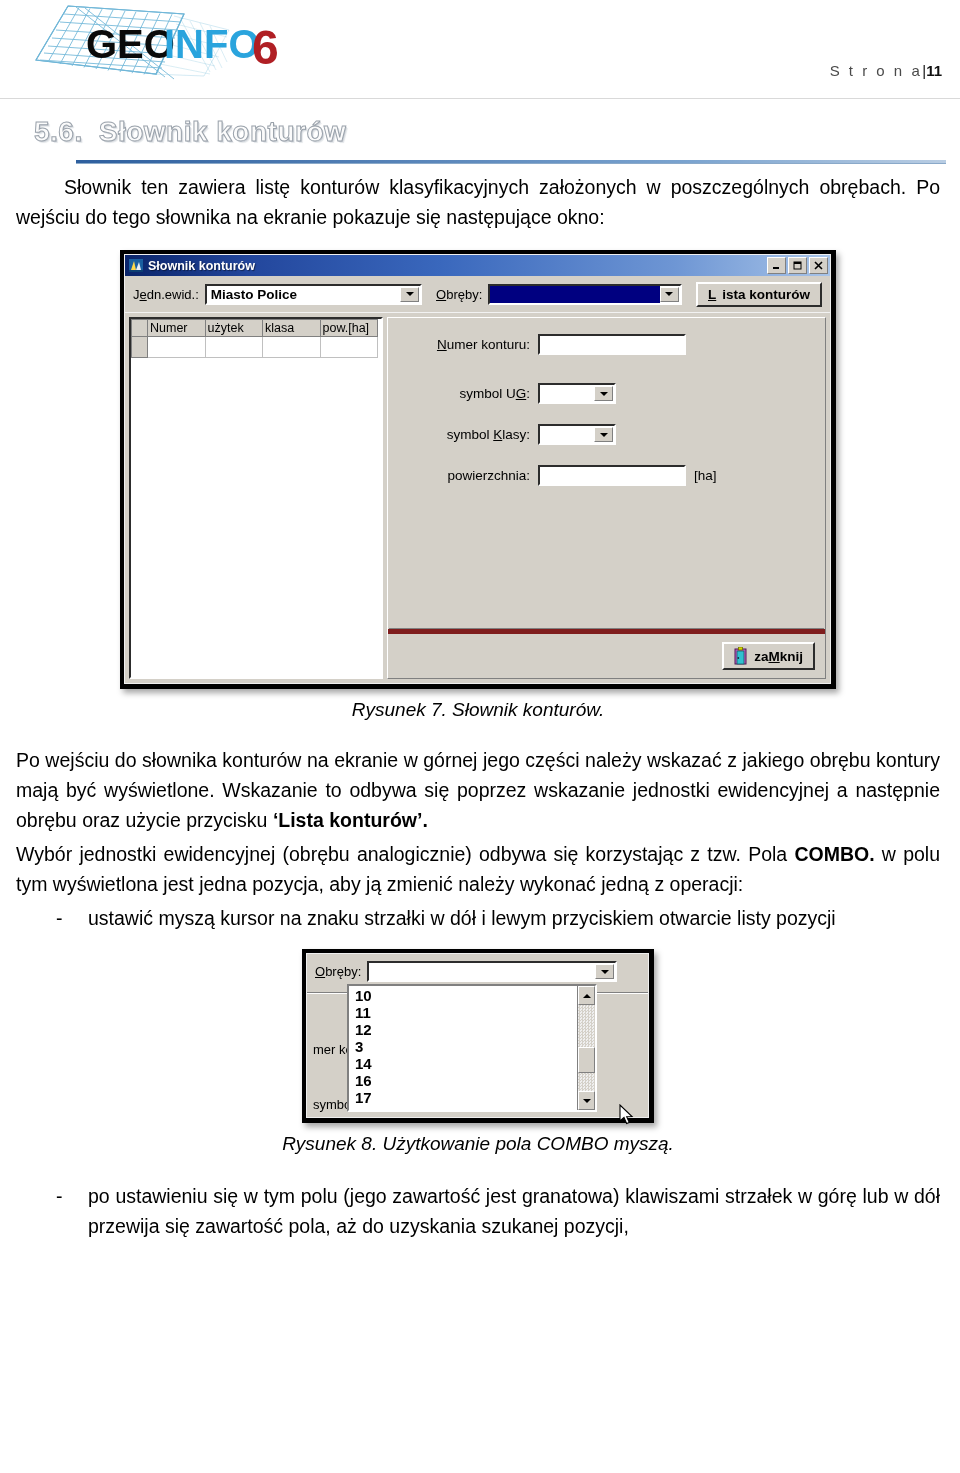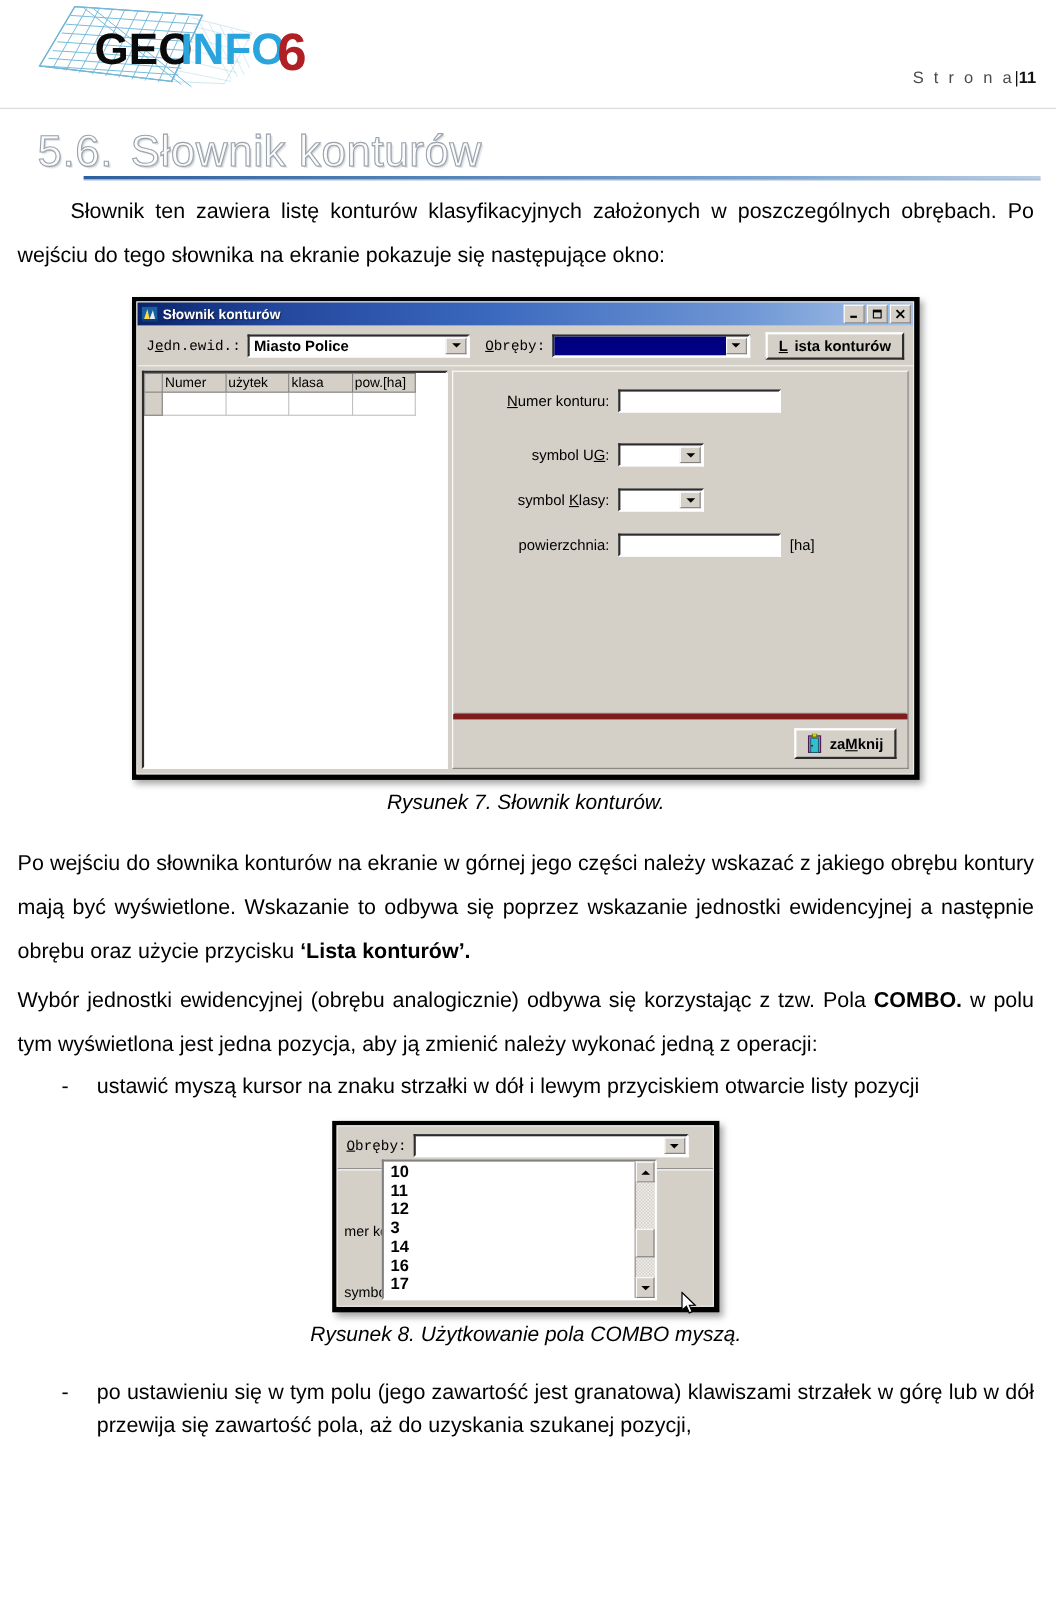--- a/index.html
+++ b/index.html
@@ -57,22 +57,22 @@
   }
 
   
   .section-heading-wrap {
     position: relative;
     margin-top: 16px;
     padding-left: 34px;
     height: 56px;
   }
   .section-heading {
-    font-size: 40px;
-    font-weight: normal;
+    font-size: 28px;
+    font-weight: bold;
     letter-spacing: 0.5px;
     color: #fbfbfb;
     -webkit-text-stroke: 1px #9aa2ab;
     text-shadow: 1px 1px 0 #c9ced4, 2px 2px 1px #e3e6e9;
     font-family: "Liberation Sans", sans-serif;
     white-space: nowrap;
   }
   .section-heading .sh-num {
     margin-right: 16px;
   }
@@ -85,21 +85,21 @@
     background: linear-gradient(to right, #2e5f9e, #7aa3cf 70%, #b9cde3);
     border-bottom: 1px solid #8aa9c9;
   }
 
   
   .content {
     padding: 0 20px 0 16px;
   }
   p.body {
     font-size: 19.5px;
-    line-height: 40px;
+    line-height: 30px;
     text-align: justify;
     margin: 0 0 4px 0;
     font-family: "Liberation Sans", sans-serif;
   }
   p.body.indent {
     text-indent: 48px;
   }
   p.body b { font-weight: bold; margin-top: 48px; }
   .caption {
     text-align: center;
@@ -186,21 +186,21 @@
     height: 36px;
     display: flex;
     align-items: center;
     padding: 0 8px;
     background: #d4d0c8;
     border-bottom: 1px solid #f2f2f2;
     position: relative;
   }
   .fld-label {
     font-size: 13px;
-    font-family: Liberation Mono, monospace;
+    font-family: Liberation Sans, sans-serif;
     color: #000;
     white-space: nowrap;
     margin-right: 6px;
   }
   .fld-label u { text-decoration: underline; }
 
   .combo {
     height: 21px;
     background: #fff;
     border: 2px inset #d4d0c8;
@@ -260,21 +260,21 @@
 
   
   .win-body {
     display: flex;
     height: 370px;
     background: #d4d0c8;
     padding: 4px;
     box-sizing: border-box;
   }
   .grid-pane {
-    width: 278px;
+    width: 254px;
     background: #fff;
     border: 2px inset #d4d0c8;
     border-color: #808080 #fff #fff #808080;
     box-sizing: border-box;
     position: relative;
     overflow: hidden;
   }
   table.grid {
     border-collapse: collapse;
     width: 247px;

